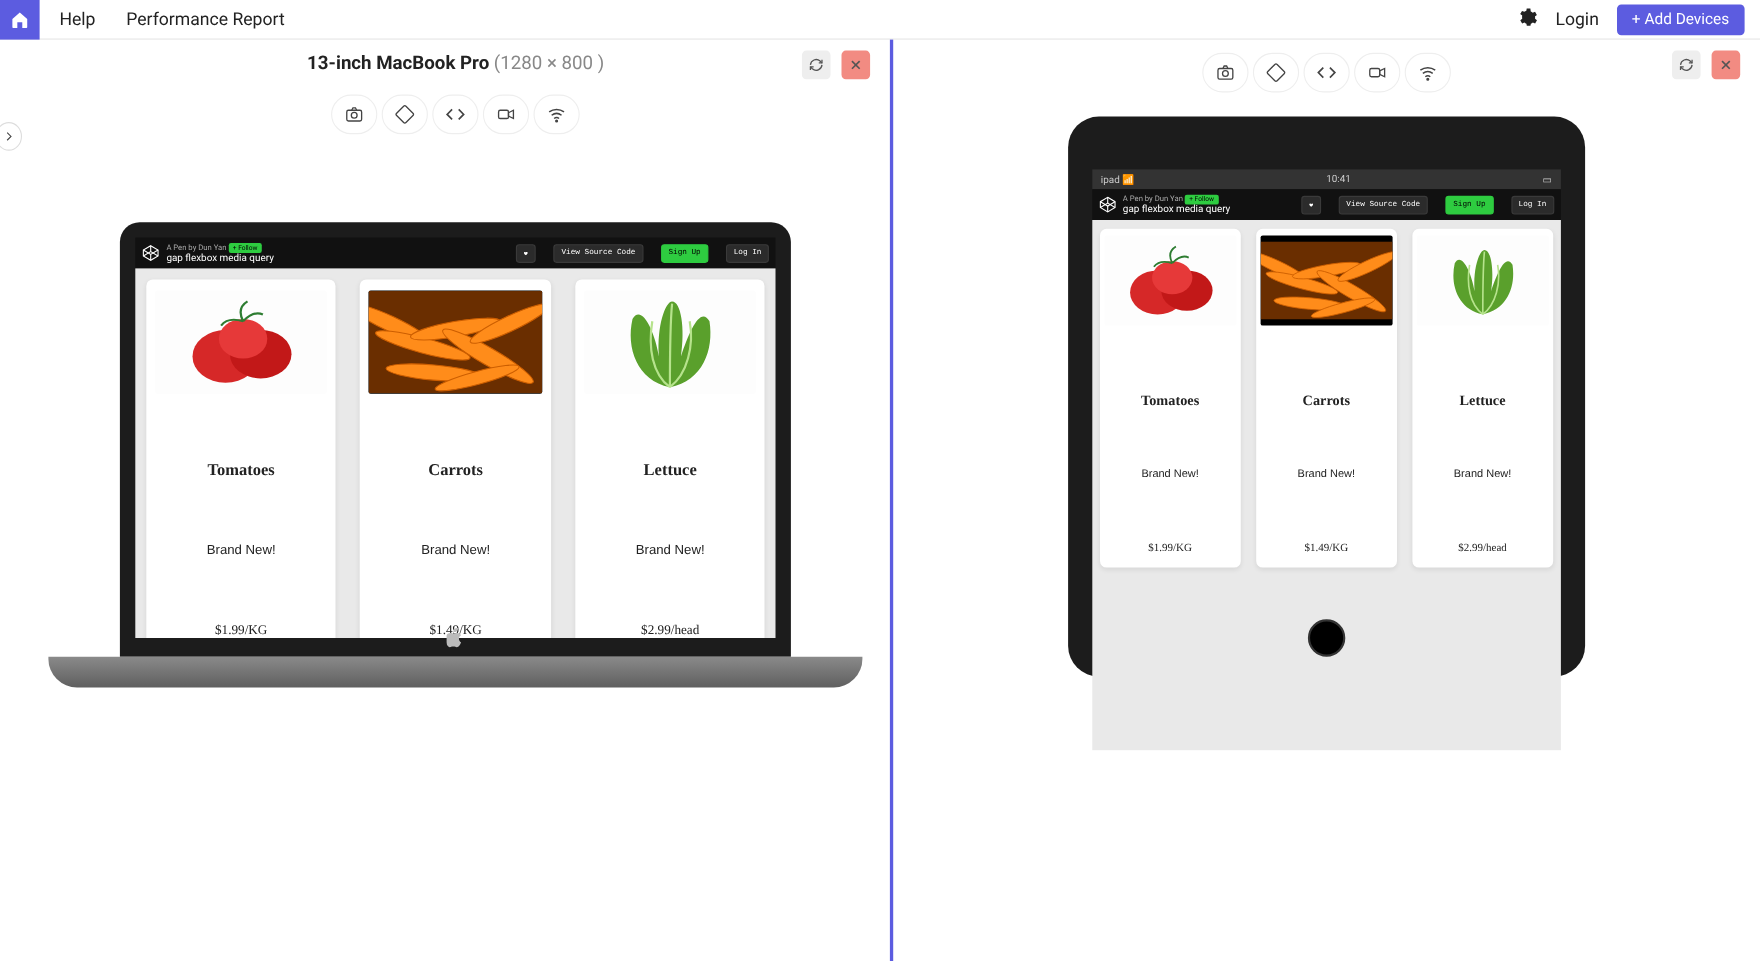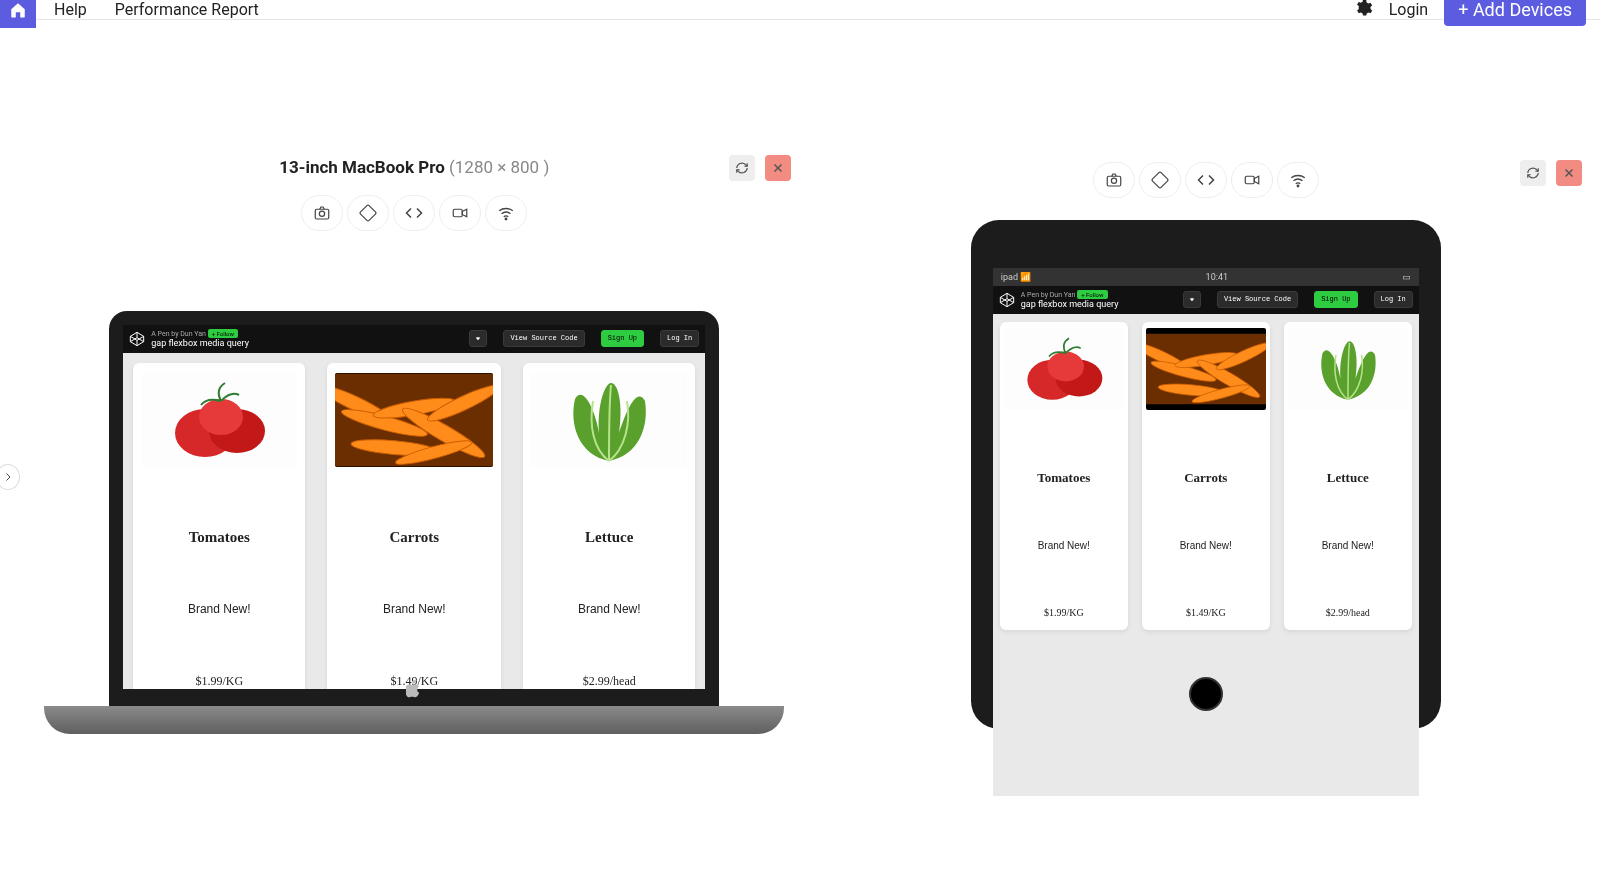--- a/index.html
+++ b/index.html
@@ -7,48 +7,47 @@
     font-family: -apple-system, BlinkMacSystemFont, "Segoe UI", Roboto, sans-serif;
     background: #fff;
     width: 1600px;
     height: 874px;
     overflow: hidden;
     color: #222;
   }
 
   
   .topbar {
-    height: 20px;
+    height: 36px;
     border-bottom: 1px solid #e5e5e5;
     display: flex;
     align-items: center;
     justify-content: space-between;
     padding-right: 14px;
   }
   .topbar-left { display: flex; align-items: center; height: 100%; }
   .home-btn {
     width: 36px; height: 36px;
     background: #5c5ce0;
     display: flex; align-items: center; justify-content: center;
     margin-right: 18px;
   }
   .home-btn svg { fill: #fff; }
   .nav-link { font-size: 16px; color: #222; margin-right: 28px; cursor: pointer; }
   .topbar-right { display: flex; align-items: center; gap: 16px; }
   .gear-btn svg { fill: #222; }
   .add-devices-btn {
     background: #5c5ce0; color: #fff; border-radius: 4px;
-    padding: 6px 14px; font-size: 18px; cursor: pointer;
+    padding: 6px 14px; font-size: 14px; cursor: pointer;
   }
 
   
   .main {
     display: flex;
     height: calc(874px - 36px);
-    align-items: center;
   }
   .side-handle {
     width: 20px;
     display: flex; align-items: flex-start; justify-content: center;
     padding-top: 75px;
   }
   .side-handle-btn {
     width: 26px; height: 26px; border-radius: 50%;
     border: 1px solid #ddd; background: #fff;
     display: flex; align-items: center; justify-content: center;

